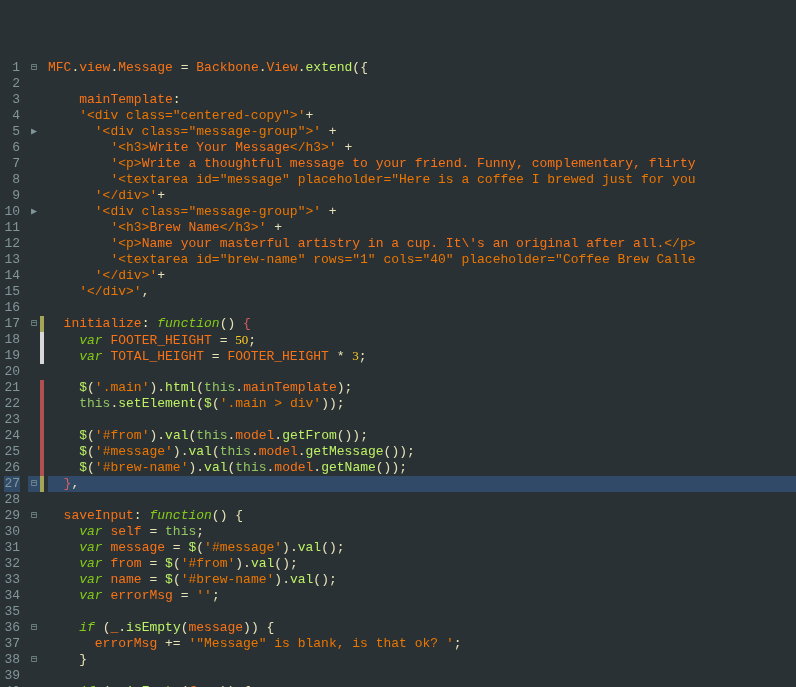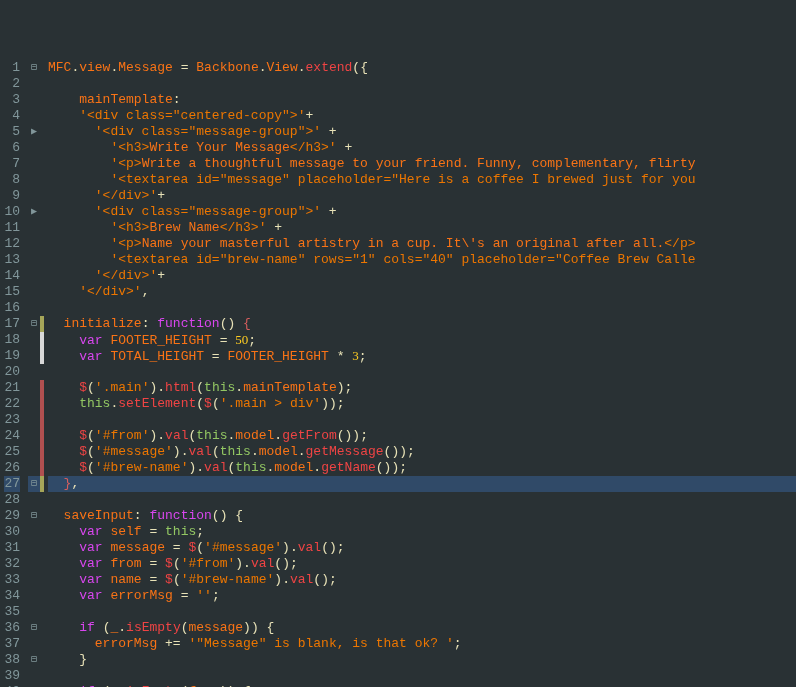--- a/index.html
+++ b/index.html
@@ -41,22 +41,22 @@
 .c-w { background: #d8d8d8; }
 .code {
   flex: 1;
   line-height: 16px;
   padding-left: 4px;
   overflow: hidden;
 }
 .code .line { height: 16px; }
 .current { background: #304a68; }
 
-.kw { color: #d946ef; }
-.fn { color: #ef4444; font-family: Liberation Mono, monospace; }
+.kw { color: #84cc16; font-style: italic; }
+.fn { color: #bef264; font-family: Liberation Mono, monospace; }
 .str { color: #ec7600; }
 .num { color: #ffcd22; font-family: Liberation Serif, serif; }
 .op { color: #e8e2b7; }
 .var { color: #f97316; }
 .this { color: #93c763; text-align: right; }
 .dot { color: #e8e2b7; }
 .punc { color: #e8e2b7; }
 .red { color: #d65e5e; }
 </style>
 </head>

